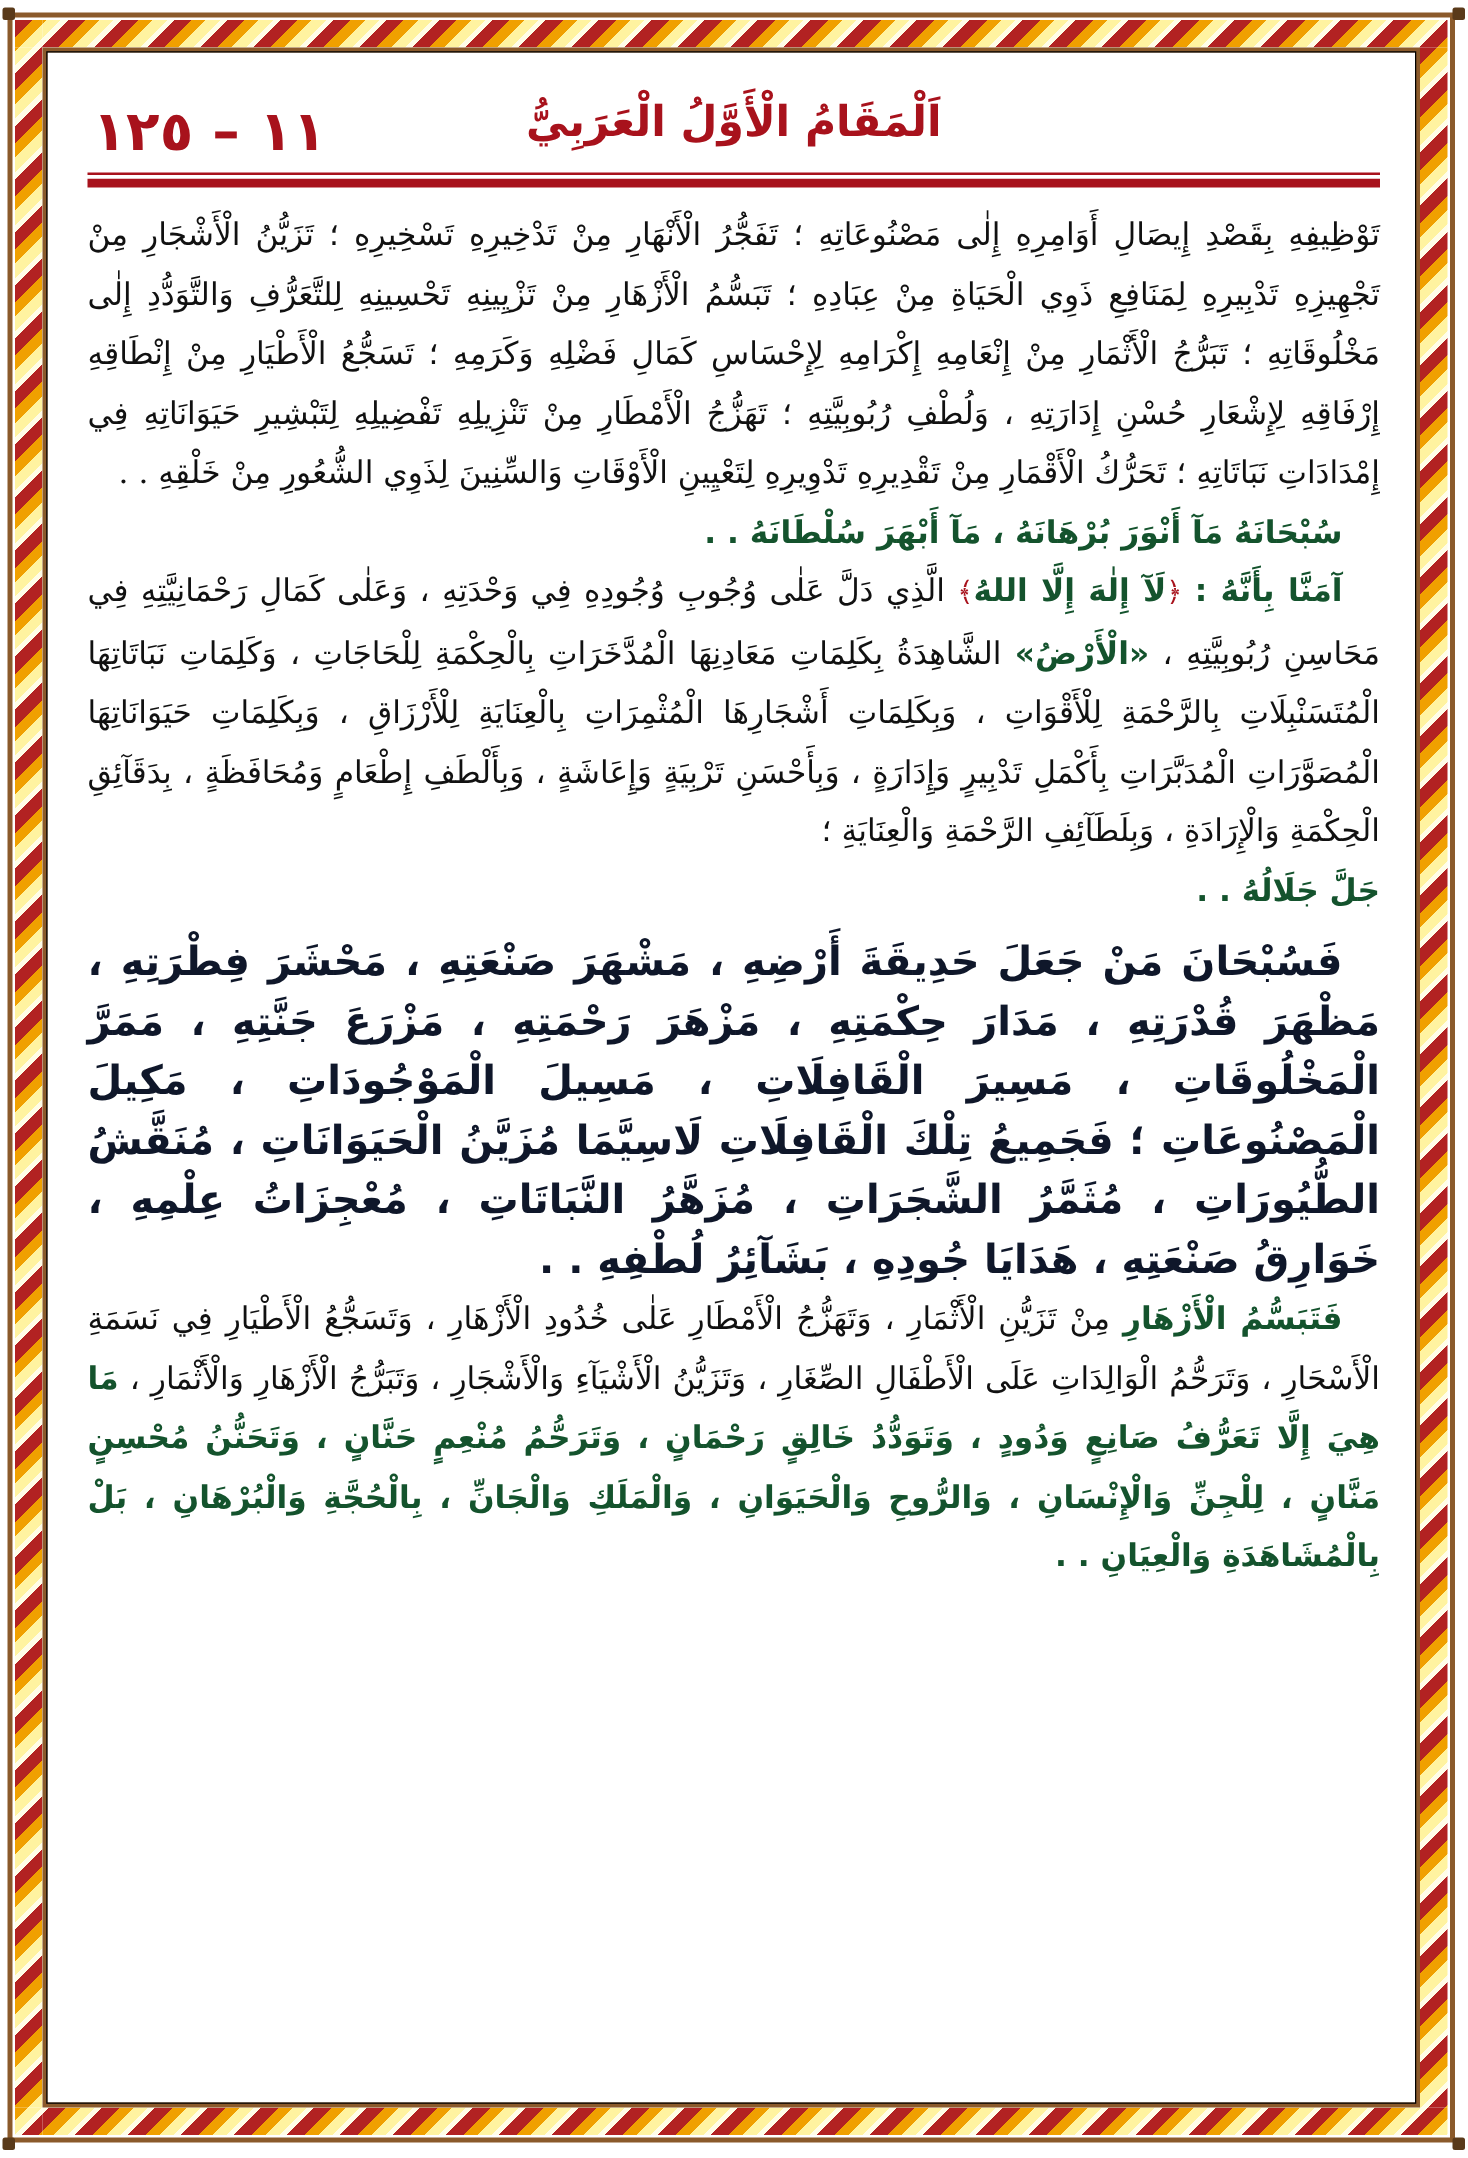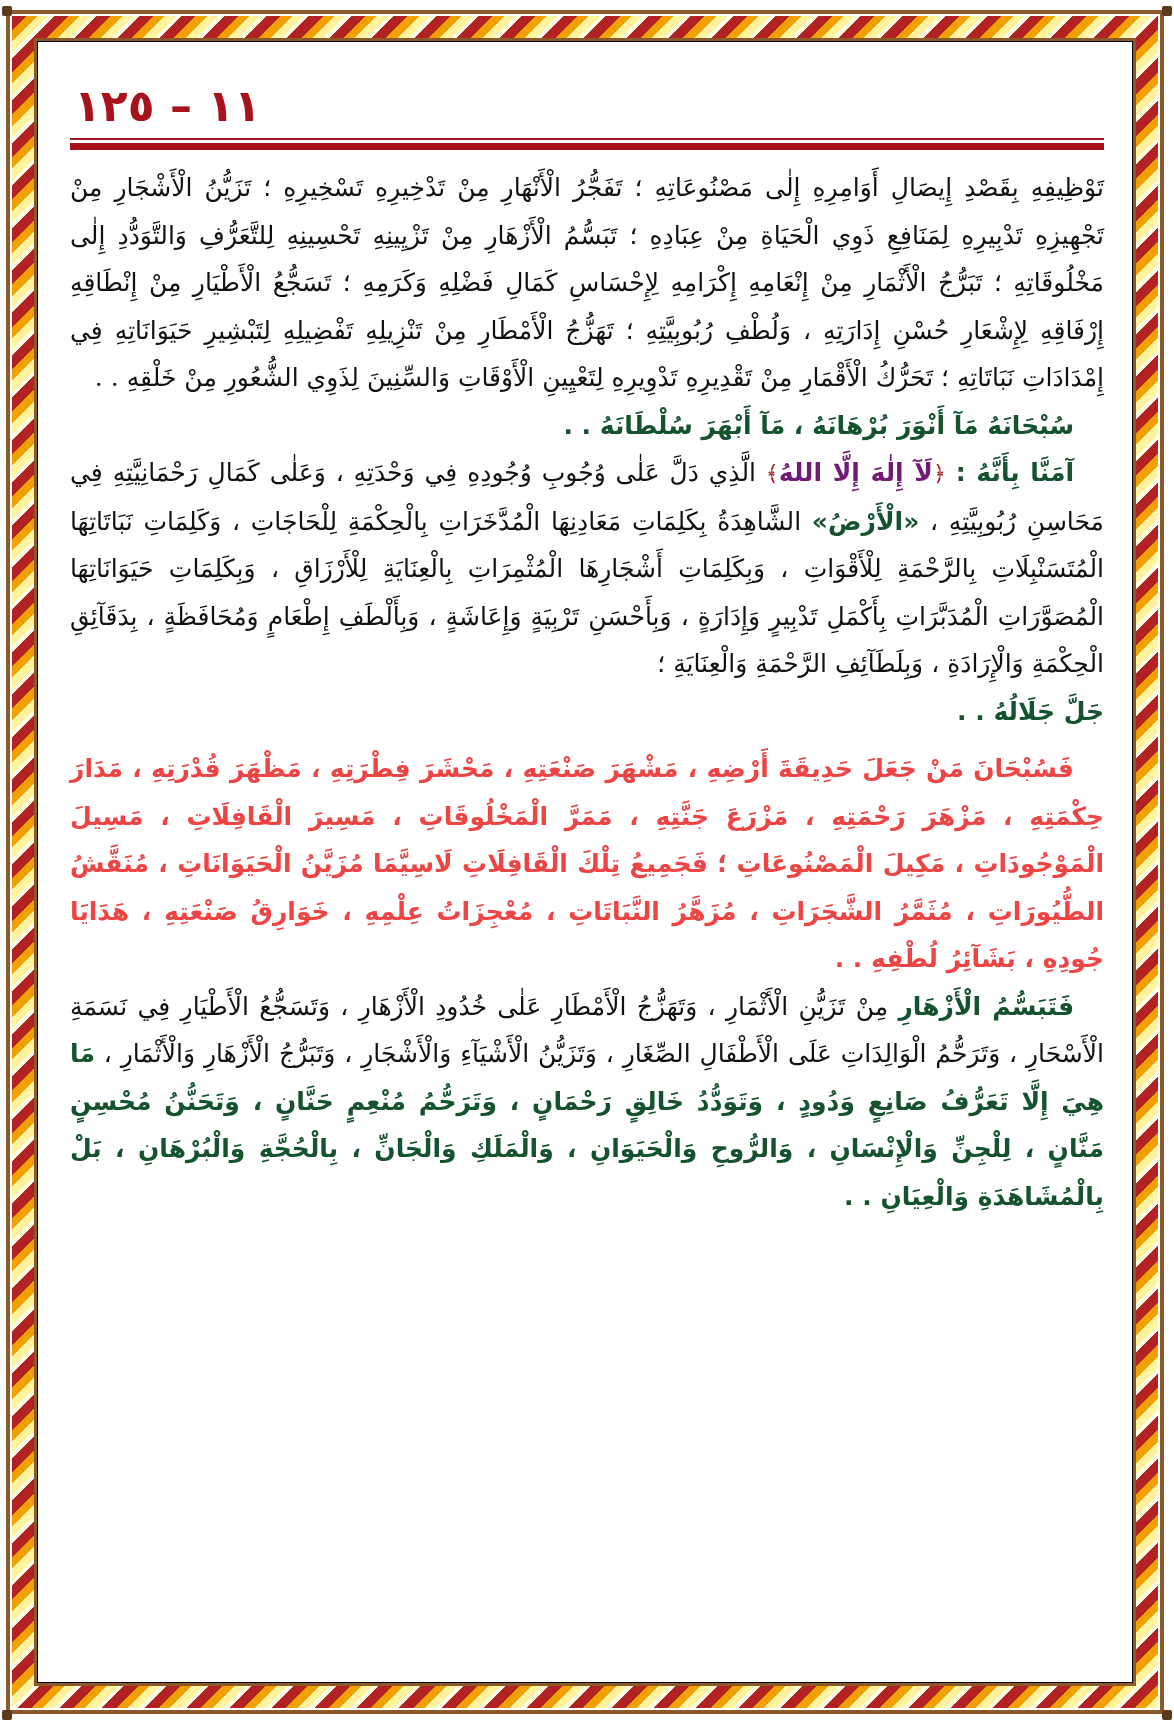--- a/index.html
+++ b/index.html
@@ -18,39 +18,40 @@
   .title { position:absolute; left:0; right:0; top:8px; text-align:center; direction:rtl; color:#A8121C; font-size:34px; font-weight:bold; font-family:"DejaVu Sans", sans-serif; }
   .pagenum { position:absolute; left:4px; top:10px; color:#A8121C; font-size:44px; font-weight:bold; direction:rtl; }
   .rule-thin { height:2px; background:#A8121C; margin-top:0; }
   .rule-gap { height:3px; }
   .rule-thick { height:7px; background:#A8121C; }
 
   .body { direction:rtl; text-align:justify; text-align-last:right; font-family:"DejaVu Serif", serif; font-size:25px; line-height:47.5px; color:#111; margin-top:14px; }
   .para { margin:0; }
   .para + .para { margin-top:0; }
   .red { color:#14532d; font-weight:bold; font-family:"DejaVu Sans", sans-serif; }
-  .blue { color:#701a75; font-weight:bold; font-family:"DejaVu Sans", sans-serif; }
+  .blue { color:#14532d; font-weight:bold; font-family:"DejaVu Sans", sans-serif; }
   .orn { color:#A8121C; font-size:22px; }
   .indent { padding-right:30px; display:inline-block; }
-  .red-para { color:#ef4444; font-weight:bold; font-family:"DejaVu Sans", sans-serif; font-size:25px; }
+  .red-para { color:#0f172a; font-weight:bold; font-family:"DejaVu Sans", sans-serif; font-size:32px; }
   .spacer { height:10px; }
 </style>
 </head>
 <body>
 
 <div class="frame-outer"></div>
 <div class="braid"></div>
 <div class="frame-inner"></div>
 <div class="corner" style="left:2px;top:6px"></div>
 <div class="corner" style="right:2px;top:6px"></div>
 <div class="corner" style="left:2px;bottom:6px"></div>
 <div class="corner" style="right:2px;bottom:6px"></div>
 
 <div class="page">
   <div class="header">
+    <div class="title">اَلْمَقَامُ الْأَوَّلُ الْعَرَبِيُّ</div>
     <div class="pagenum">١١ – ١٢٥</div>
   </div>
   <div class="rule-thin"></div>
   <div class="rule-gap"></div>
   <div class="rule-thick"></div>
 
   <div class="body">
     <p class="para">تَوْظِيفِهِ بِقَصْدِ إِيصَالِ أَوَامِرِهِ إِلٰى مَصْنُوعَاتِهِ ؛ تَفَجُّرُ الْأَنْهَارِ مِنْ تَدْخِيرِهِ تَسْخِيرِهِ ؛ تَزَيُّنُ الْأَشْجَارِ مِنْ تَجْهِيزِهِ تَدْبِيرِهِ لِمَنَافِعِ ذَوِي الْحَيَاةِ مِنْ عِبَادِهِ ؛ تَبَسُّمُ الْأَزْهَارِ مِنْ تَزْيِينِهِ تَحْسِينِهِ لِلتَّعَرُّفِ وَالتَّوَدُّدِ إِلٰى مَخْلُوقَاتِهِ ؛ تَبَرُّجُ الْأَثْمَارِ مِنْ إِنْعَامِهِ إِكْرَامِهِ لِإِحْسَاسِ كَمَالِ فَضْلِهِ وَكَرَمِهِ ؛ تَسَجُّعُ الْأَطْيَارِ مِنْ إِنْطَاقِهِ إِرْفَاقِهِ لِإِشْعَارِ حُسْنِ إِدَارَتِهِ ، وَلُطْفِ رُبُوبِيَّتِهِ ؛ تَهَزُّجُ الْأَمْطَارِ مِنْ تَنْزِيلِهِ تَفْضِيلِهِ لِتَبْشِيرِ حَيَوَانَاتِهِ فِي إِمْدَادَاتِ نَبَاتَاتِهِ ؛ تَحَرُّكُ الْأَقْمَارِ مِنْ تَقْدِيرِهِ تَدْوِيرِهِ لِتَعْيِينِ الْأَوْقَاتِ وَالسِّنِينَ لِذَوِي الشُّعُورِ مِنْ خَلْقِهِ . .</p>
 
     <p class="para red"><span class="indent"></span><span>سُبْحَانَهُ مَآ أَنْوَرَ بُرْهَانَهُ ، مَآ أَبْهَرَ سُلْطَانَهُ . .</span></p>

